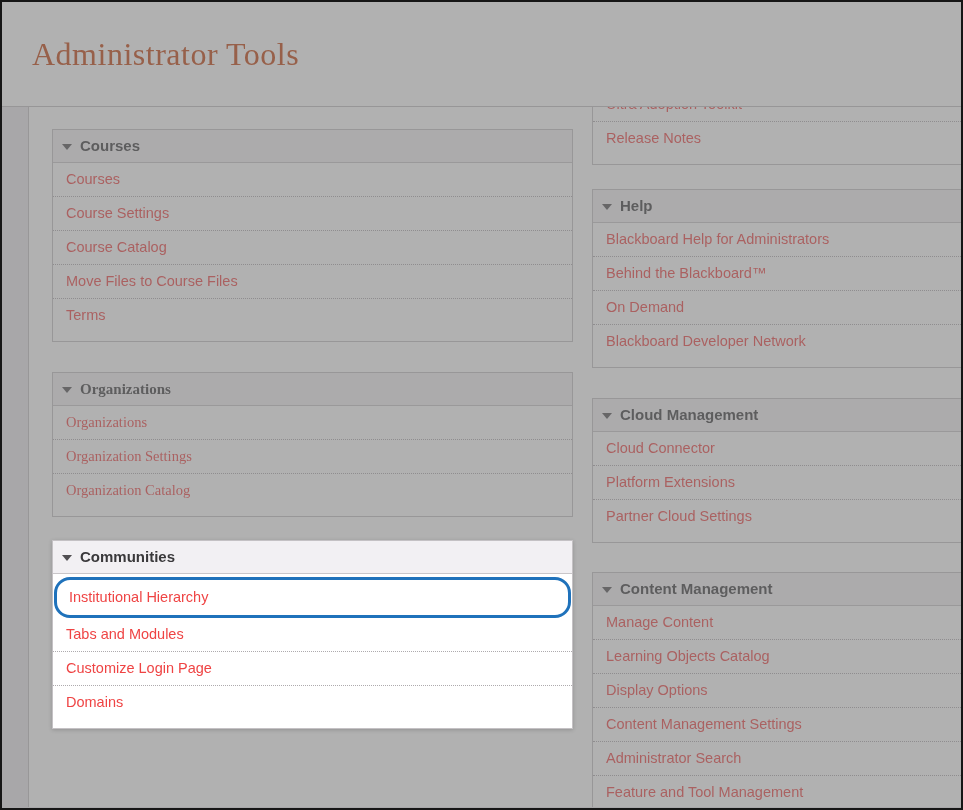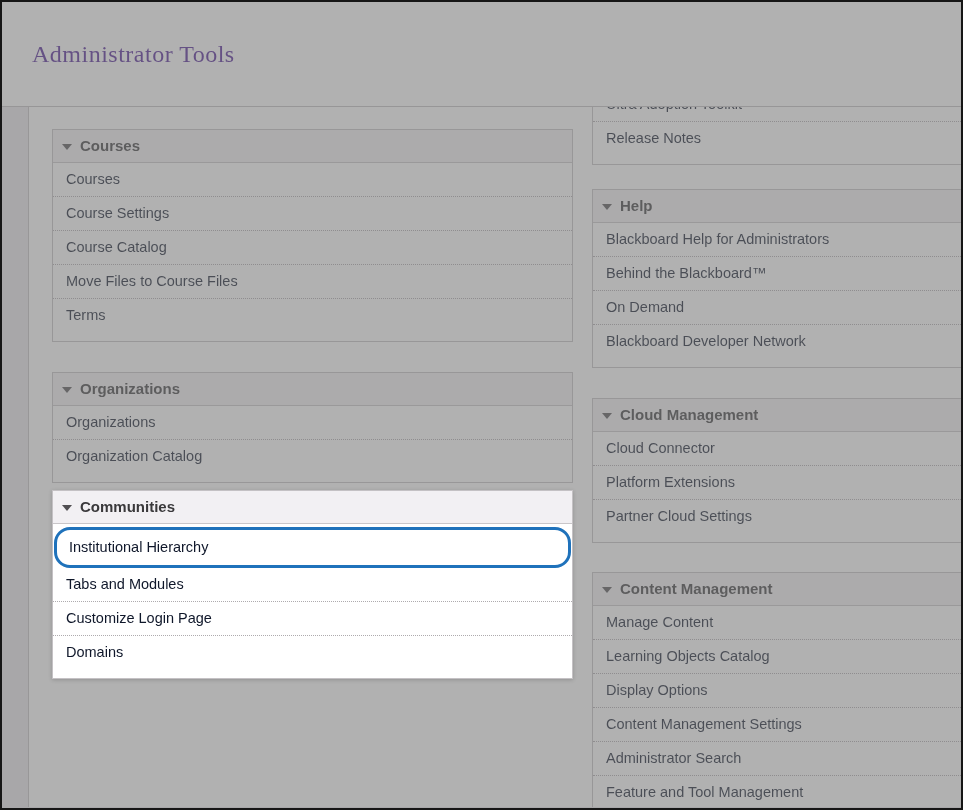--- a/index.html
+++ b/index.html
@@ -15,21 +15,21 @@
   
   .page-header{
     height:105px;
     background:#ffffff;
     border-bottom:1px solid #c2bfc2;
     display:flex;align-items:center;
     padding-left:30px;
   }
   .page-title{
     font-family:"Liberation Serif","DejaVu Serif",serif;
-    font-size:24px;font-weight:400;color:#4c1d95;
+    font-size:32px;font-weight:400;color:#c2410c;
     letter-spacing:0.5px;
   }
   
   .content{
     display:flex;
     height:700px;
   }
   .left-gutter{width:26px;flex:0 0 26px;background:#eae8eb;}
   .card{
     flex:1;
@@ -68,31 +68,31 @@
   .panel-header .ptitle{
     font-size:15px;font-weight:bold;color:#3a393b;line-height:16px;
   }
   .rows{padding:0 0 9px 0;}
   .row{
     padding:8px 12px 8px 13px;
     font-size:14.5px;line-height:17px;
   }
   .rows .row + .row{border-top:1px dotted #aeabae;}
   .row.sep-below{border-bottom:1px dotted #aeabae;}
-  .row a{color:#0f172a;text-decoration:none;cursor:pointer;}
+  .row a{color:#ef4444;text-decoration:none;cursor:pointer;}
   
   .highlight-box{
     border:3px solid #1f72bb;
     border-radius:16px;
     margin:3px 1px 0 1px;
     background:#ffffff;
   }
   .highlight-box .row{padding:9px 12px 9px 12px;}
   
-  .panel.m-org{margin-bottom:7px;}
+  .panel.m-org{margin-bottom:23px;font-family:Liberation Serif, serif;}
   .panel.m-relnotes{margin-bottom:24px;}
   .panel.m-cloud{margin-bottom:29px;}
   .panel.last{margin-bottom:12px;}
   
   .spotlight{position:relative;z-index:6;box-shadow:0 1px 4px rgba(0,0,0,0.18);}
   
   .dim{
     position:absolute;inset:0;
     background:rgba(119,119,119,0.575);
     z-index:5;
@@ -129,20 +129,21 @@
           </div>
         </div>
 
         <div class="panel m-org">
           <div class="panel-header">
             <span class="tri"></span>
             <span class="ptitle">Organizations</span>
           </div>
           <div class="rows">
             <div class="row"><a>Organizations</a></div>
+            <div class="row"><a>Organization Settings</a></div>
             <div class="row"><a>Organization Catalog</a></div>
           </div>
         </div>
 
         <div class="panel spotlight last">
           <div class="panel-header">
             <span class="tri"></span>
             <span class="ptitle">Communities</span>
           </div>
           <div class="rows">

